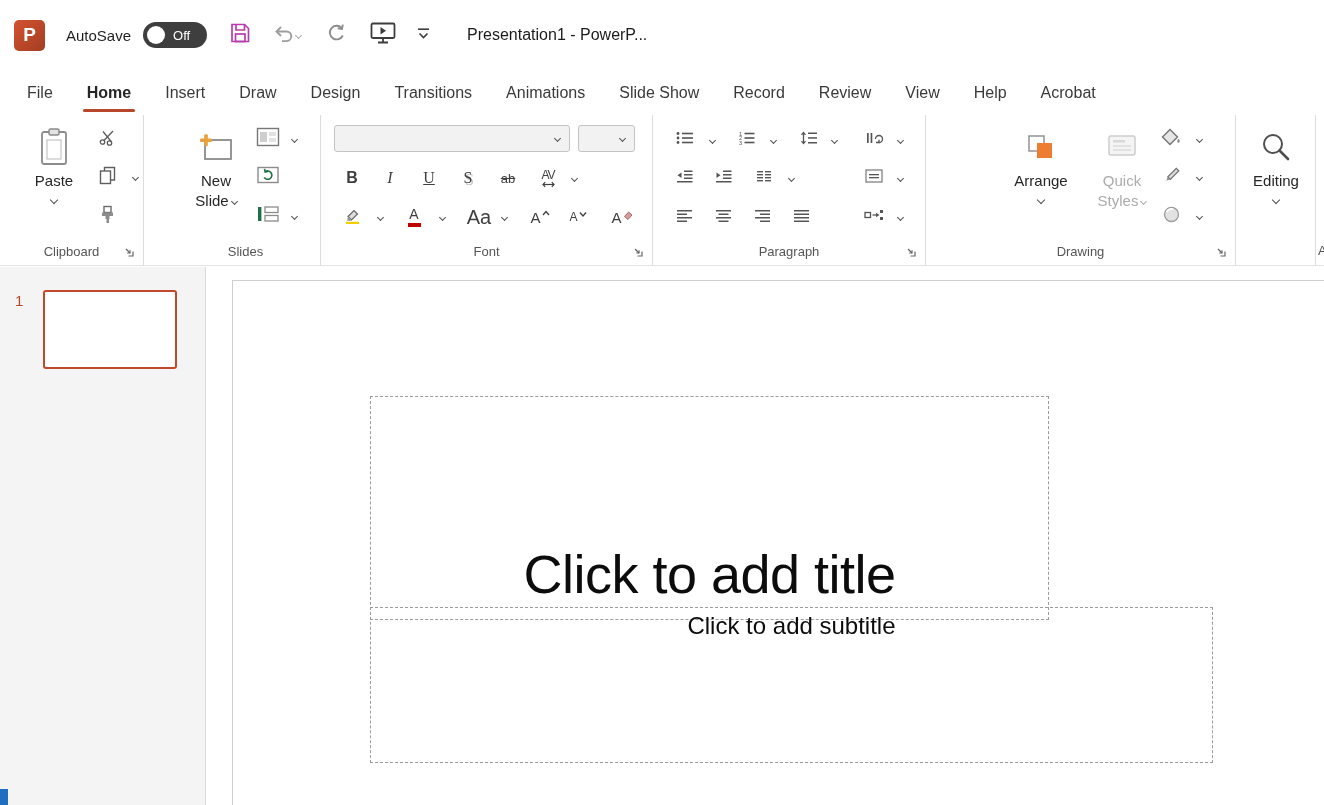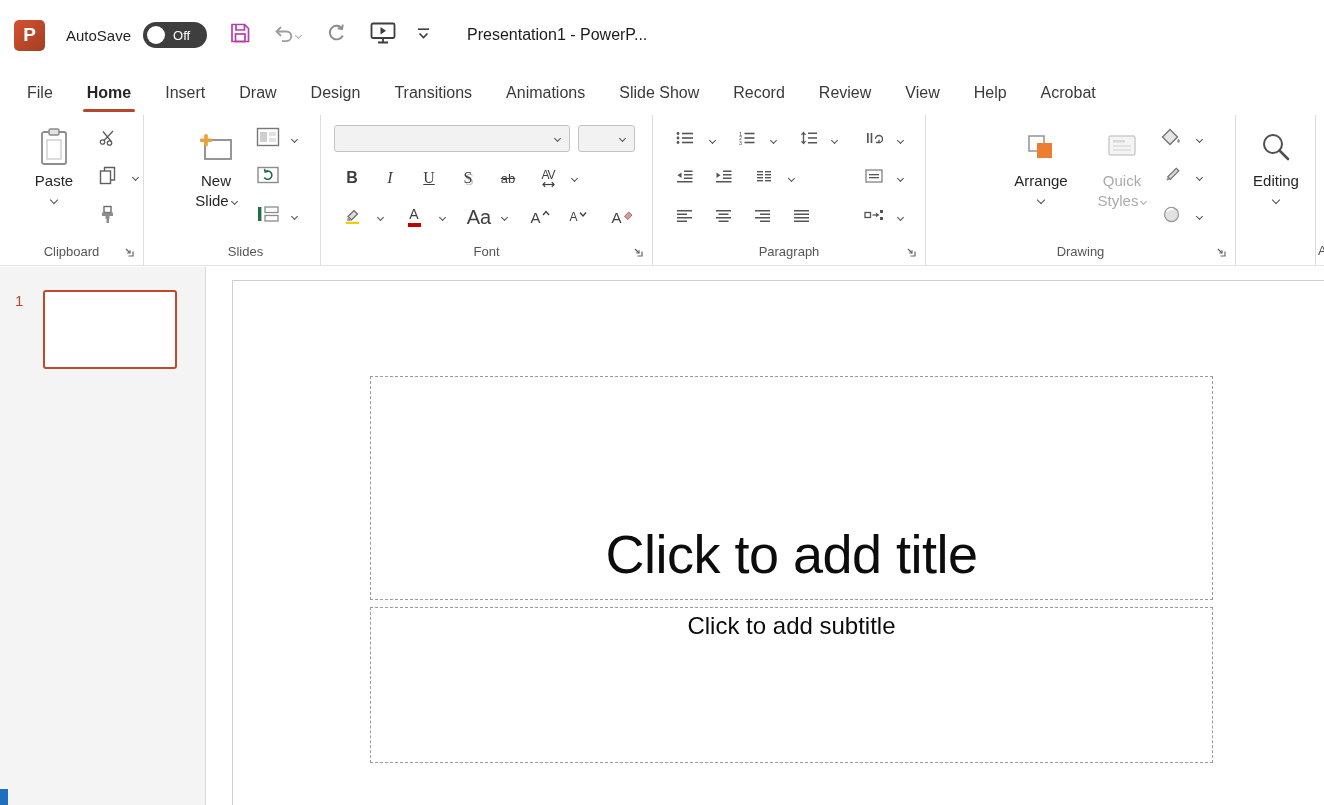--- a/index.html
+++ b/index.html
@@ -62,21 +62,21 @@
 
 
 .workspace{position:absolute;left:0;top:267px;width:100%;height:538px;background:#fff;}
 .thumb-pane{position:absolute;left:0;top:0;width:205px;height:100%;background:#f4f4f4;}
 .pane-divider{position:absolute;left:205px;top:0;width:1px;height:100%;background:#d9d9d9;}
 .thumb-num{position:absolute;left:15px;top:25px;font-size:15px;color:#B7472A;}
 .thumb{position:absolute;left:43px;top:23px;width:134px;height:79px;background:#fff;border:2px solid #C0492B;border-radius:3px;}
 .canvas{position:absolute;left:206px;top:0;right:0;height:100%;background:#fff;}
 .slide{position:absolute;left:26px;top:13px;width:1200px;height:600px;background:#fff;border:1px solid #cfcfcf;}
 .ph{position:absolute;border:1px dashed #9b9b9b;display:flex;justify-content:center;color:#0c0c0c;}
-.ph-title{left:137px;top:95px;width:843px;height:224px;align-items:flex-end;padding-bottom:14px;font-size:54px;letter-spacing:-0.5px;}
+.ph-title{left:137px;top:115px;width:679px;height:224px;align-items:flex-end;padding-bottom:14px;font-size:54px;letter-spacing:-0.5px;}
 .ph-subtitle{left:137px;top:326px;width:843px;height:156px;align-items:flex-start;padding-top:4px;font-size:24px;}
 .taskbar-corner{position:absolute;left:0;top:789px;width:8px;height:16px;background:#1E6FC0;}
 .partial-label{position:absolute;left:1318px;bottom:7px;font-size:13px;color:#565656;}
 </style>
 </head>
 <body>
 
 <div class="app">
 
   <header class="titlebar">

